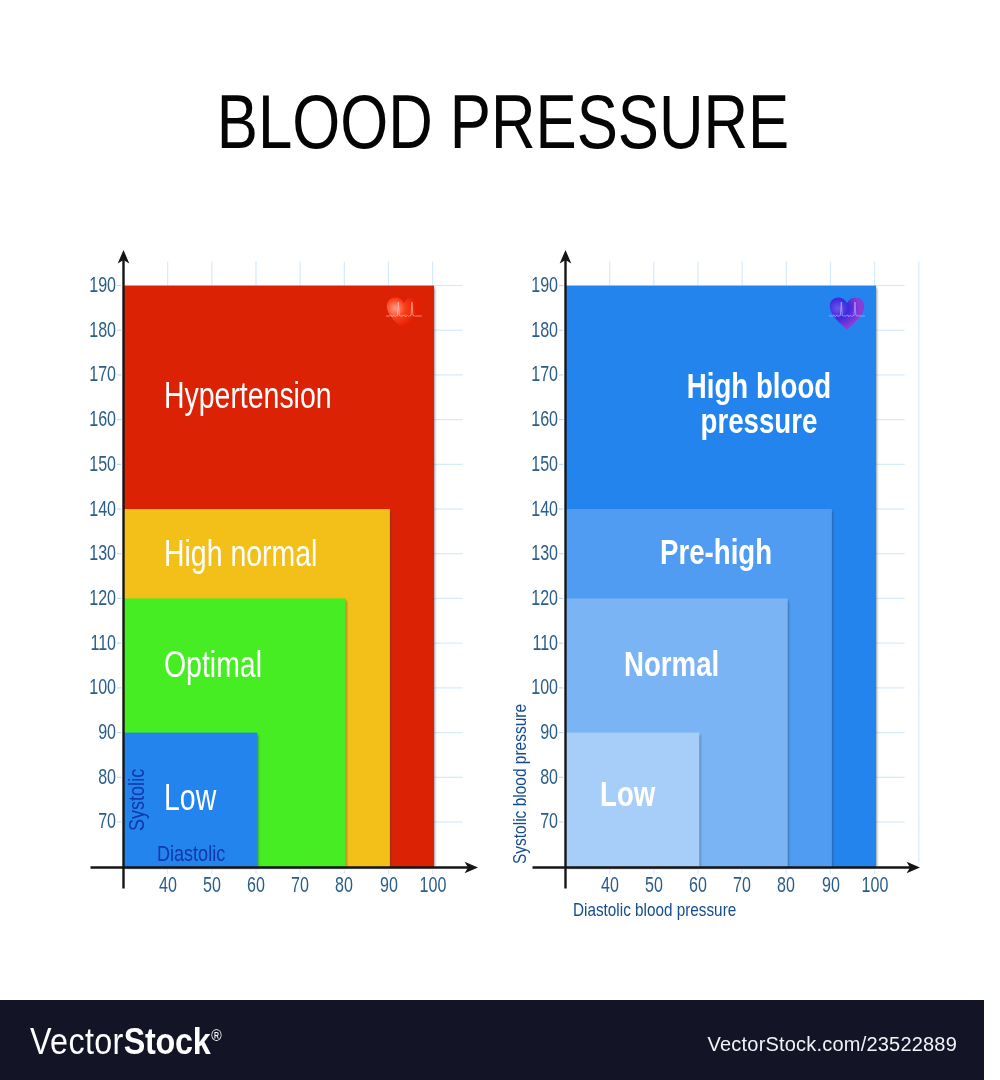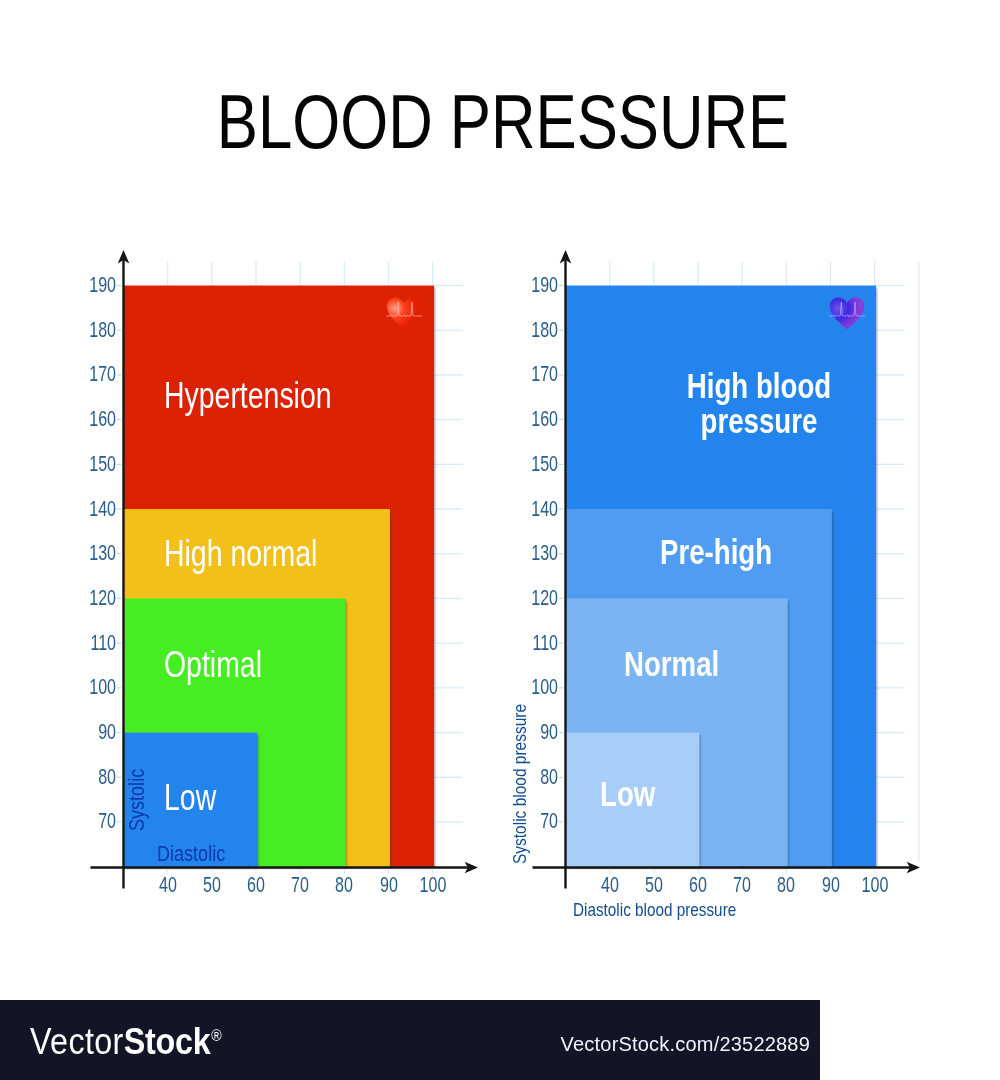--- a/index.html
+++ b/index.html
@@ -15,26 +15,26 @@
   .chart{position:absolute;top:0;left:0;width:1000px;height:1080px;}
 
   
   .ylab{position:absolute;text-align:right;color:#2a5d8a;font-size:22px;line-height:22px;transform:scaleX(0.73);transform-origin:right center;}
   .xlab{position:absolute;text-align:center;color:#2a5d8a;font-size:22px;line-height:22px;transform:scaleX(0.73);transform-origin:center center;}
 
   .bandlabel{position:absolute;color:#ffffff;white-space:nowrap;transform-origin:left top;}
   .axistitle{position:absolute;color:#16359e;white-space:nowrap;transform-origin:left top;}
 
   
-  #footer{left:0;top:1000px;width:820px;height:80px;background:#131426;}
+  #footer{left:0;top:1000px;width:984px;height:80px;background:#131426;}
   #vslogo{left:30px;top:16px;font-size:36.5px;line-height:40px;color:#ffffff;white-space:nowrap;transform:scaleX(0.885);transform-origin:left top;}
   #vs-light{font-weight:300;letter-spacing:0.4px;}
   #vs-bold{font-weight:700;letter-spacing:-0.3px;}
   #vs-reg{font-size:16px;vertical-align:13px;font-weight:300;margin-left:1px;}
-  #vsurl{right:10px;top:32px;font-size:20px;line-height:24px;color:#f2f3f8;white-space:nowrap;letter-spacing:0.2px;}
+  #vsurl{right:27px;top:32px;font-size:20px;line-height:24px;color:#f2f3f8;white-space:nowrap;letter-spacing:0.2px;}
 </style>
 </head>
 <body>
 
 <div id="stage">
   <div id="title" class="abs">BLOOD PRESSURE</div>
 
   <div class="chart" id="chart-left">
       <svg width="1000" height="1080" viewBox="0 0 1000 1080" style="position: absolute; left: 0px; top: 0px; overflow: visible;">
         <g>

